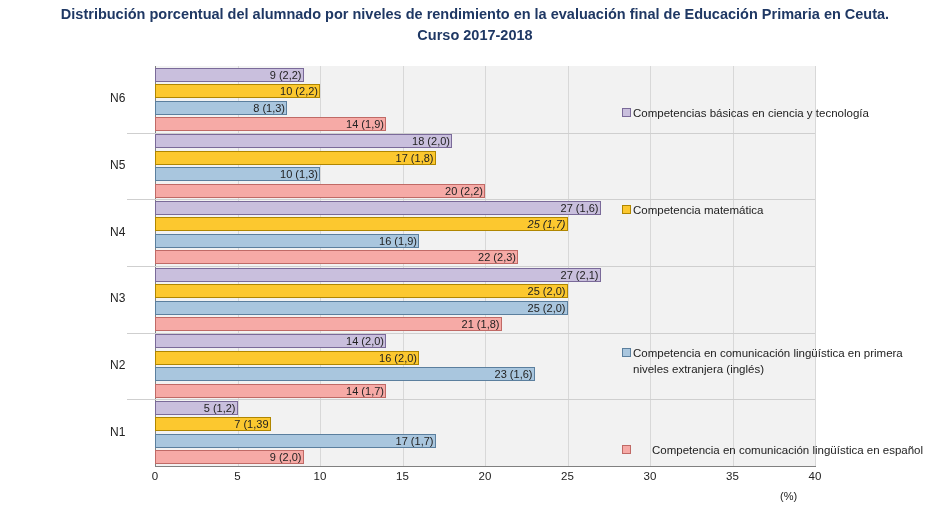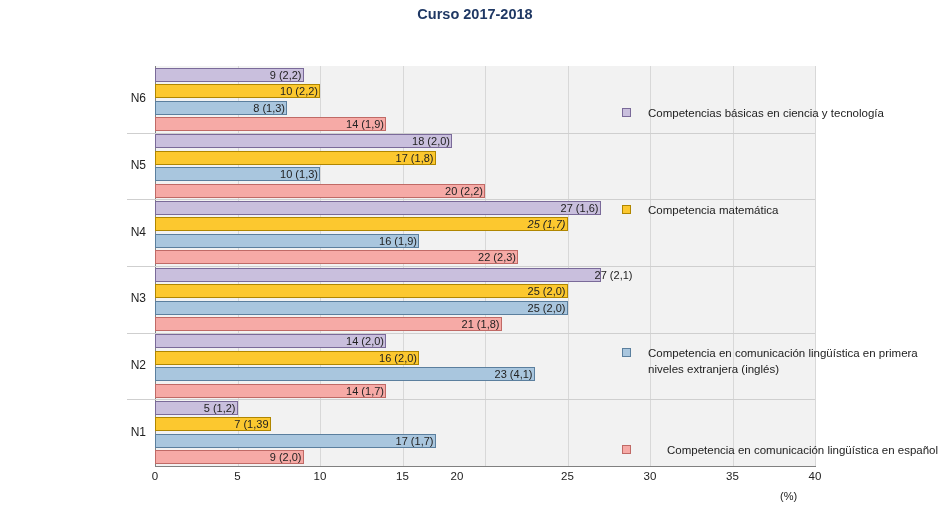--- a/index.html
+++ b/index.html
@@ -80,21 +80,21 @@
     position: absolute;
     left: 0;
     right: 0;
     height: 1px;
     background: #cfcfcf;
   }
   .grp-label {
     position: absolute;
     left: 110px;
     width: 36px;
-    text-align: right;
+    text-align: left;
     font-size: 12px;
     color: #222;
   }
   .bar {
     position: absolute;
     height: 14px;
     box-sizing: border-box;
     border: 1px solid #6b6b8f;
   }
   .bar.c-ciencia   { background: #c9bfdd; border-color: #7a6a99; }
@@ -126,27 +126,28 @@
     height: 9px;
     border: 1px solid #6b6b8f;
     box-sizing: border-box;
   }
   .legend-swatch.c-ciencia { background: #c9bfdd; border-color: #7a6a99; }
   .legend-swatch.c-mate    { background: #fcc82f; border-color: #b08600; }
   .legend-swatch.c-ingles  { background: #a9c6de; border-color: #5b7f9e; }
   .legend-swatch.c-espanol { background: #f6aaa6; border-color: #c06a66; }
   .legend-text {
     display: block;
-    margin-left: 26px;
+    margin-left: 11px;
   }
 </style>
 </head>
 <body>
 
 <div class="title-block">
+  <span>Distribución porcentual del alumnado por niveles de rendimiento en la evaluación final de Educación Primaria en Ceuta.</span>
   <span class="title-line2">Curso 2017-2018</span>
 </div>
 
 <div class="plot-wrap">
 
   <div class="plot-area" id="plot-area"></div>
   <div class="axis-baseline"></div>
 
   <div id="gridlines">
       <div class="grid-line" style="left: 237.5px; top: 8px; height: 400px;"></div>
@@ -156,21 +157,21 @@
       <div class="grid-line" style="left: 567.5px; top: 8px; height: 400px;"></div>
       <div class="grid-line" style="left: 650px; top: 8px; height: 400px;"></div>
       <div class="grid-line" style="left: 732.5px; top: 8px; height: 400px;"></div>
       <div class="grid-line" style="left: 815px; top: 8px; height: 400px;"></div>
     </div>
   <div id="ticks">
       <div class="tick-label" style="left: 155px;">0</div>
       <div class="tick-label" style="left: 237.5px;">5</div>
       <div class="tick-label" style="left: 320px;">10</div>
       <div class="tick-label" style="left: 402.5px;">15</div>
-      <div class="tick-label" style="left: 457px; text-align: right;">20</div>
+      <div class="tick-label" style="left: 485px; text-align: right;">20</div>
       <div class="tick-label" style="left: 567.5px;">25</div>
       <div class="tick-label" style="left: 650px;">30</div>
       <div class="tick-label" style="left: 732.5px;">35</div>
       <div class="tick-label" style="left: 815px;">40</div>
     </div>
   <div id="groups">
       <div class="grp-label" style="top: 33.3333px;">N6</div>
       <div class="bar c-ciencia" style="left: 155px; top: 9.58333px; width: 148.5px;"></div>
       <div class="bar-label" style="left: 303.5px; top: 10.5833px;">9 (2,2)</div>
       <div class="bar c-mate" style="left: 155px; top: 26.0833px; width: 165px;"></div>
@@ -195,35 +196,35 @@
       <div class="bar-label" style="left: 600.5px; top: 143.917px;">27 (1,6)</div>
       <div class="bar c-mate" style="left: 155px; top: 159.417px; width: 412.5px;"></div>
       <div class="bar-label" style="left: 567.5px; top: 160.417px; font-style: italic;">25 (1,7)</div>
       <div class="bar c-ingles" style="left: 155px; top: 175.917px; width: 264px;"></div>
       <div class="bar-label" style="left: 419px; top: 176.917px;">16 (1,9)</div>
       <div class="bar c-espanol" style="left: 155px; top: 192.417px; width: 363px;"></div>
       <div class="bar-label" style="left: 518px; top: 193.417px;">22 (2,3)</div>
       <div class="group-sep" style="top: 208px; left: 127px; width: 688px;"></div>
       <div class="grp-label" style="top: 233.333px;">N3</div>
       <div class="bar c-ciencia" style="left: 155px; top: 209.583px; width: 445.5px;"></div>
-      <div class="bar-label" style="left: 600.5px; top: 210.583px; margin-left: 34px;">27 (2,1)</div>
+      <div class="bar-label" style="left: 600.5px; top: 210.583px;">27 (2,1)</div>
       <div class="bar c-mate" style="left: 155px; top: 226.083px; width: 412.5px;"></div>
       <div class="bar-label" style="left: 567.5px; top: 227.083px;">25 (2,0)</div>
       <div class="bar c-ingles" style="left: 155px; top: 242.583px; width: 412.5px;"></div>
       <div class="bar-label" style="left: 567.5px; top: 243.583px;">25 (2,0)</div>
       <div class="bar c-espanol" style="left: 155px; top: 259.083px; width: 346.5px;"></div>
       <div class="bar-label" style="left: 501.5px; top: 260.083px;">21 (1,8)</div>
       <div class="group-sep" style="top: 274.667px; left: 127px; width: 688px;"></div>
       <div class="grp-label" style="top: 300px;">N2</div>
       <div class="bar c-ciencia" style="left: 155px; top: 276.25px; width: 231px;"></div>
       <div class="bar-label" style="left: 386px; top: 277.25px;">14 (2,0)</div>
       <div class="bar c-mate" style="left: 155px; top: 292.75px; width: 264px;"></div>
       <div class="bar-label" style="left: 419px; top: 293.75px;">16 (2,0)</div>
       <div class="bar c-ingles" style="left: 155px; top: 309.25px; width: 379.5px;"></div>
-      <div class="bar-label" style="left: 534.5px; top: 310.25px;">23 (4,1)</div>
+      <div class="bar-label" style="left: 534.5px; top: 310.25px;">23 (1,6)</div>
       <div class="bar c-espanol" style="left: 155px; top: 325.75px; width: 231px;"></div>
       <div class="bar-label" style="left: 386px; top: 326.75px;">14 (1,7)</div>
       <div class="group-sep" style="top: 341.333px; left: 127px; width: 688px;"></div>
       <div class="grp-label" style="top: 366.667px;">N1</div>
       <div class="bar c-ciencia" style="left: 155px; top: 342.917px; width: 82.5px;"></div>
       <div class="bar-label" style="left: 237.5px; top: 343.917px;">5 (1,2)</div>
       <div class="bar c-mate" style="left: 155px; top: 359.417px; width: 115.5px;"></div>
       <div class="bar-label" style="left: 270.5px; top: 360.417px;">7 (1,39</div>
       <div class="bar c-ingles" style="left: 155px; top: 375.917px; width: 280.5px;"></div>
       <div class="bar-label" style="left: 435.5px; top: 376.917px;">17 (1,7)</div>

